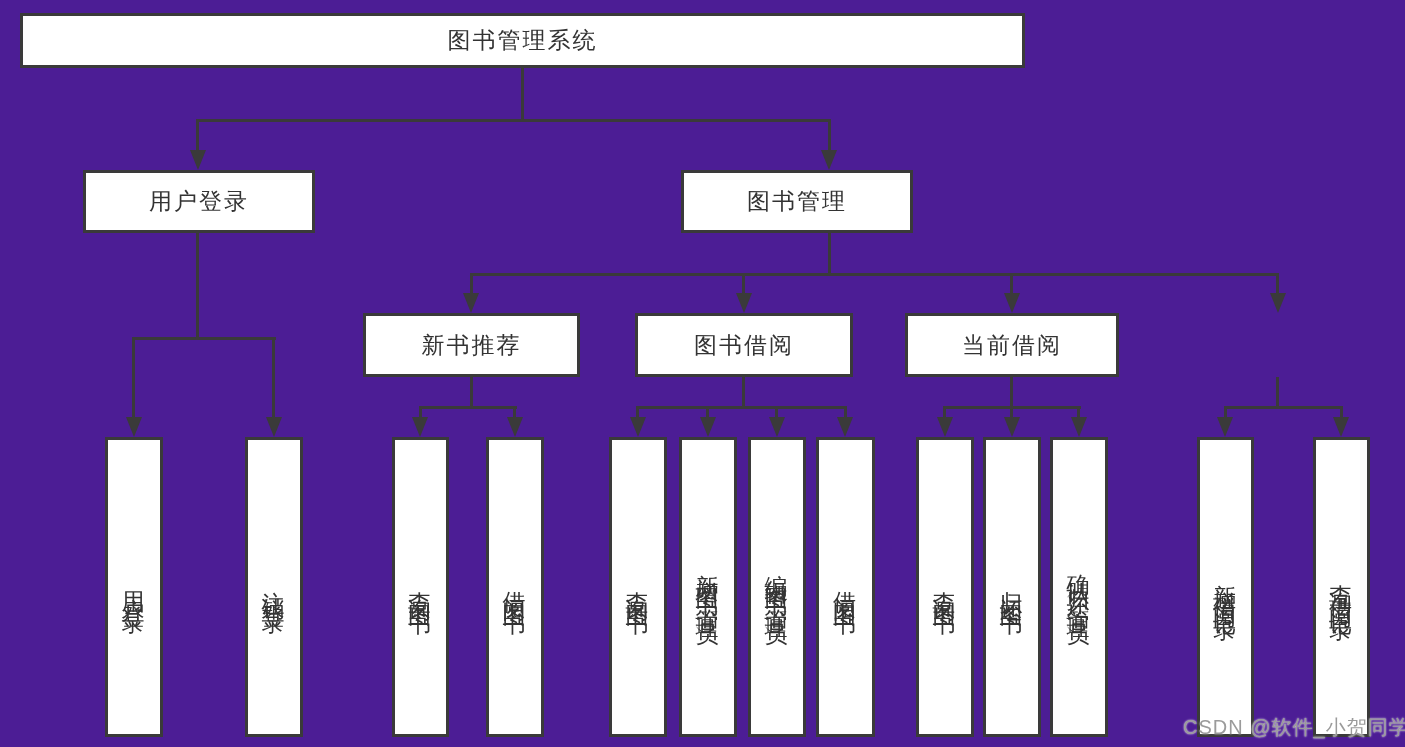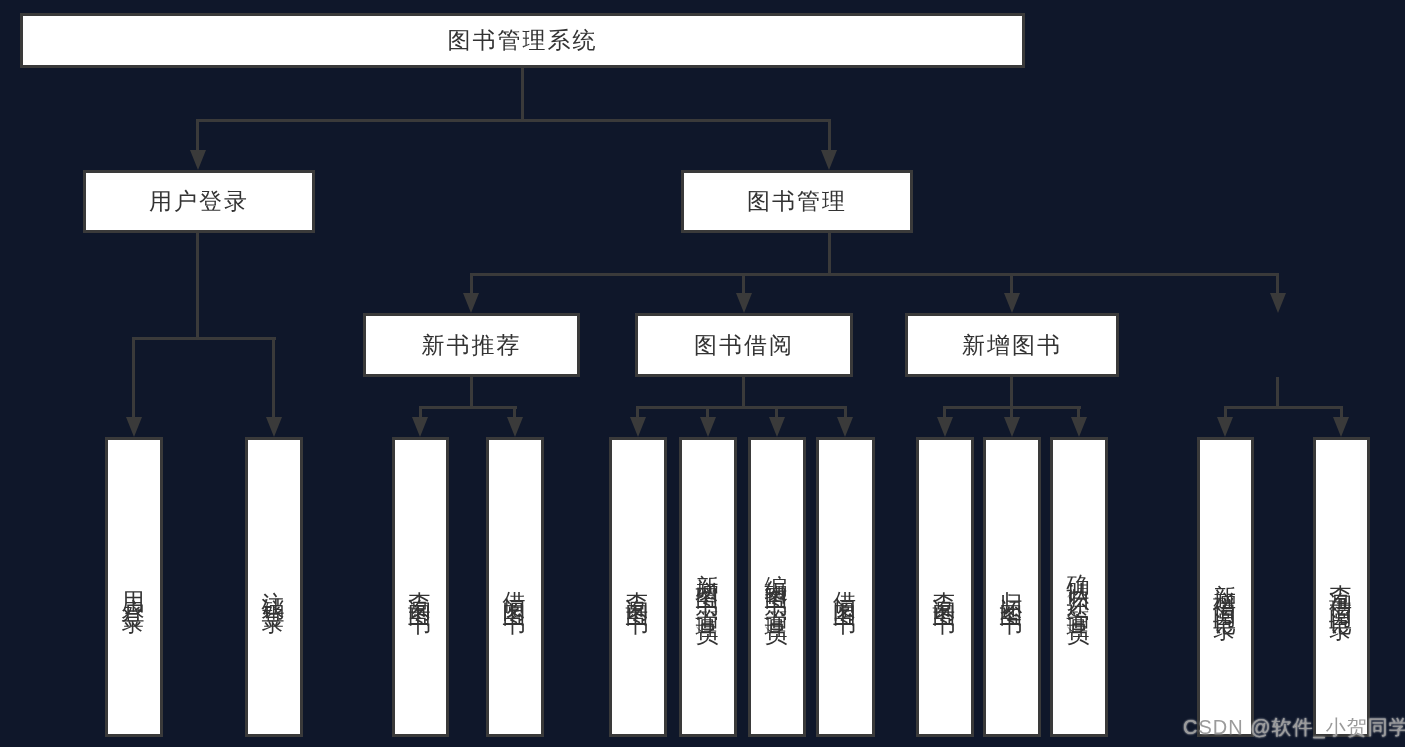--- a/index.html
+++ b/index.html
@@ -3,21 +3,21 @@
 <meta charset="utf-8">
 <style>
   :root{
     --line:#3a3a3a;
     --text:#333333;
     --box-bg:#ffffff;
     --wm:#9b9b9b;
   }
   html,body{margin:0;padding:0;background:#ffffff;}
   .stage{
-    position:relative;width:1405px;height:747px;background:#0f172a;overflow:hidden;
+    position:relative;width:1405px;height:747px;background:#4c1d95;overflow:hidden;
     font-family:"Liberation Sans","DejaVu Sans",sans-serif;
   }
   .box{
     position:absolute;box-sizing:border-box;background:var(--box-bg);
     border:3px solid var(--line);color:var(--text);
     display:flex;align-items:center;justify-content:center;
     font-size:23px;letter-spacing:2px;white-space:nowrap;
   }
   .vbox{
     writing-mode:vertical-lr;text-orientation:mixed;
@@ -66,21 +66,21 @@
   <div class="arrow" style="left:463px;top:293px"></div>
   <div class="v" style="left:742px;top:273px;height:21px"></div>
   <div class="arrow" style="left:736px;top:293px"></div>
   <div class="v" style="left:1010px;top:273px;height:21px"></div>
   <div class="arrow" style="left:1004px;top:293px"></div>
   <div class="v" style="left:1276px;top:273px;height:21px"></div>
   <div class="arrow" style="left:1270px;top:293px"></div>
 
   <div class="box" style="left:635px;top:313px;width:218px;height:64px">图书借阅</div>
   <div class="box" style="left:363px;top:313px;width:217px;height:64px">新书推荐</div>
-  <div class="box" style="left:905px;top:313px;width:214px;height:64px">新增图书</div>
+  <div class="box" style="left:905px;top:313px;width:214px;height:64px">当前借阅</div>
 
   <div class="v" style="left:470px;top:377px;height:31px"></div>
   <div class="h" style="left:419px;top:406px;width:98px"></div>
   <div class="v" style="left:419px;top:406px;height:13px"></div>
   <div class="arrow" style="left:412px;top:417px"></div>
   <div class="v" style="left:513px;top:406px;height:13px"></div>
   <div class="arrow" style="left:507px;top:417px"></div>
 
   <div class="v" style="left:742px;top:377px;height:31px"></div>
   <div class="h" style="left:637px;top:406px;width:210px"></div>

